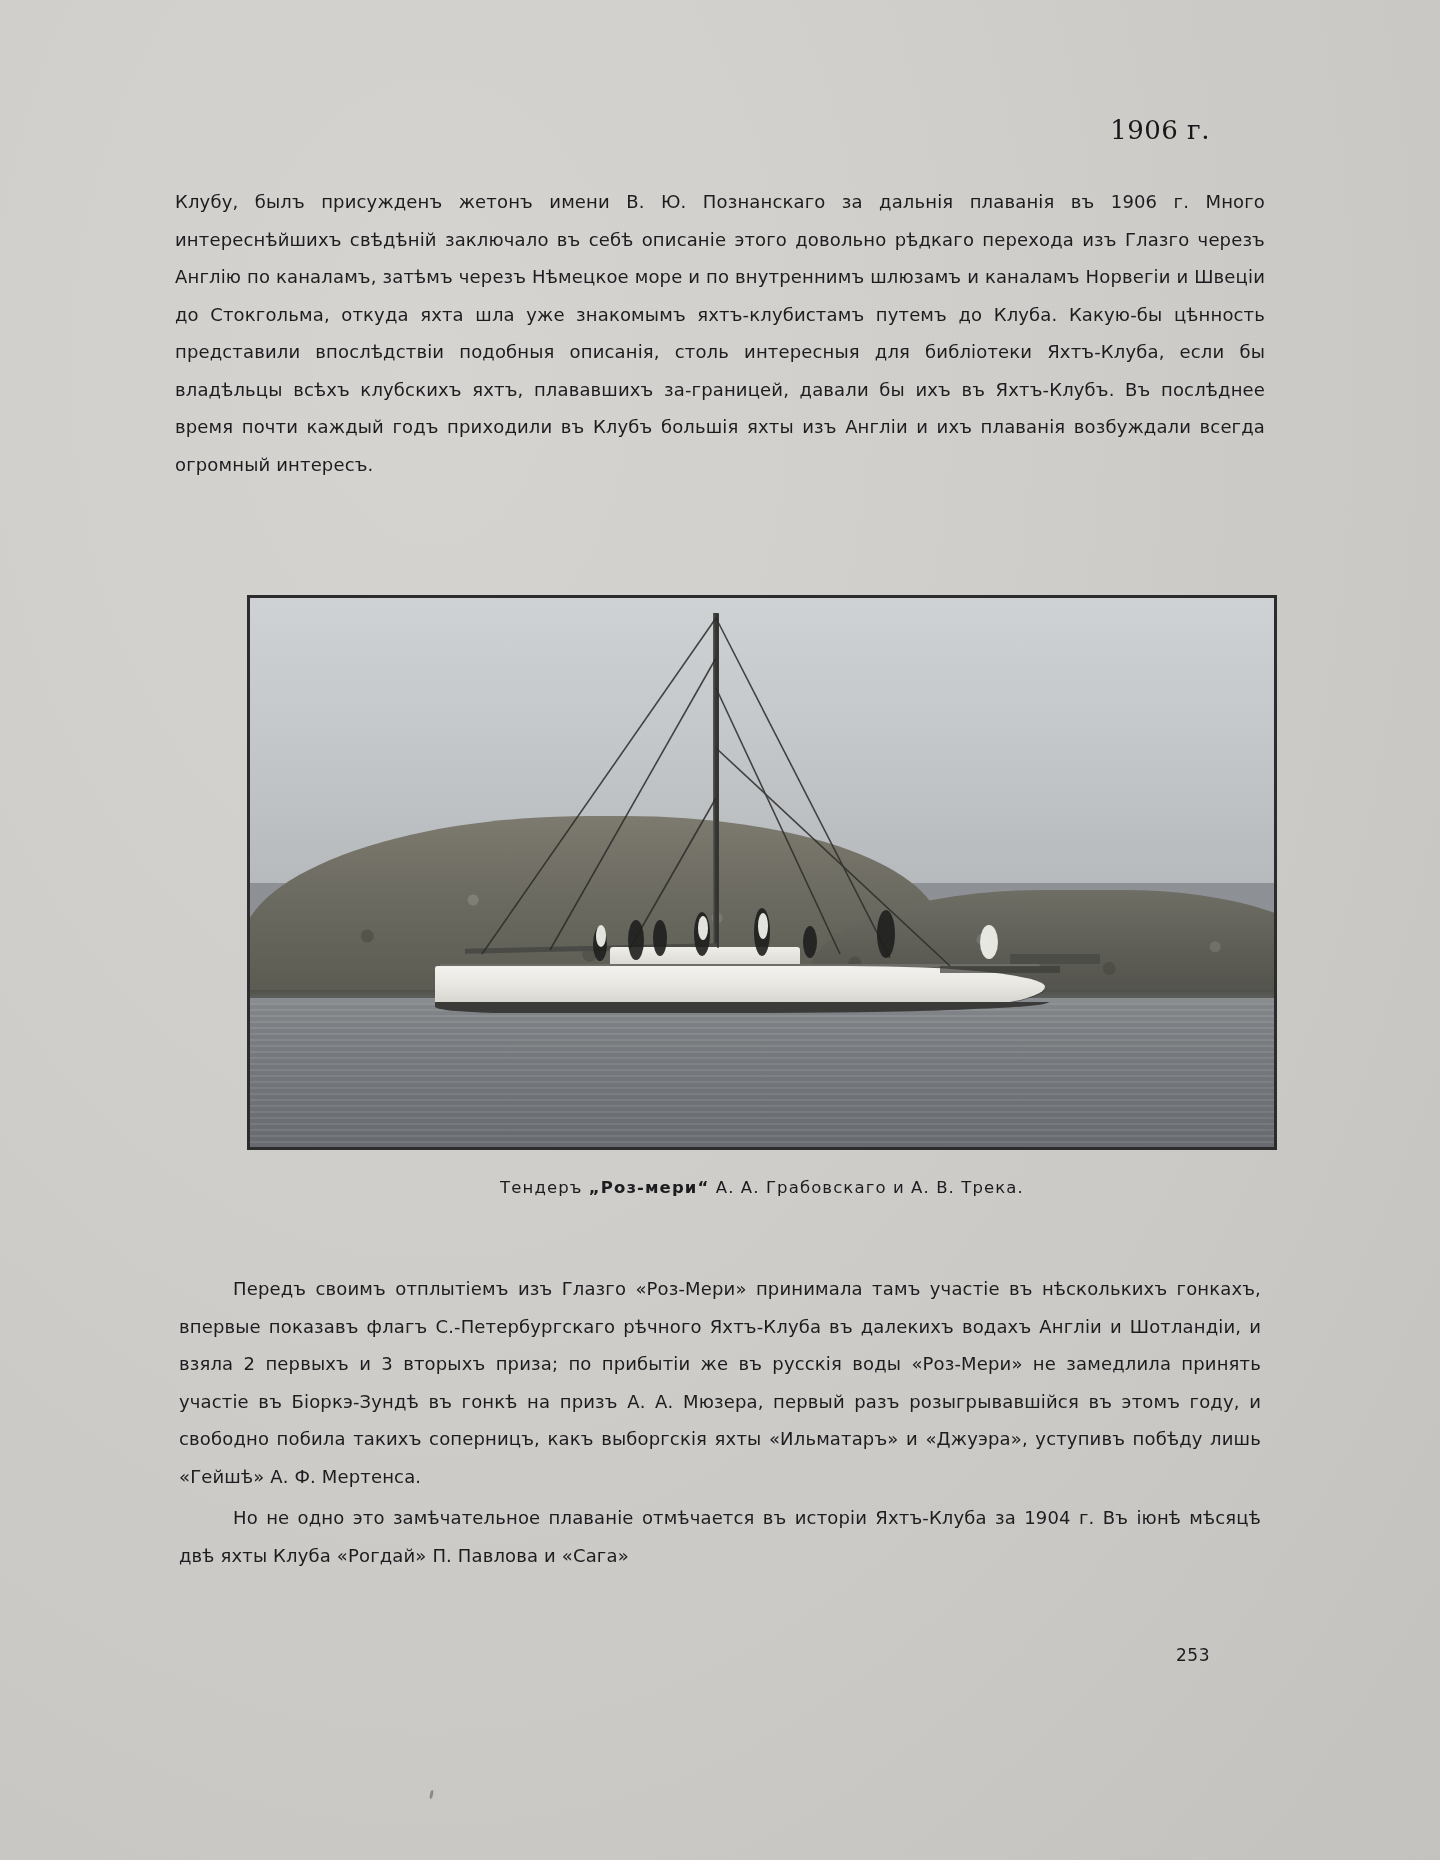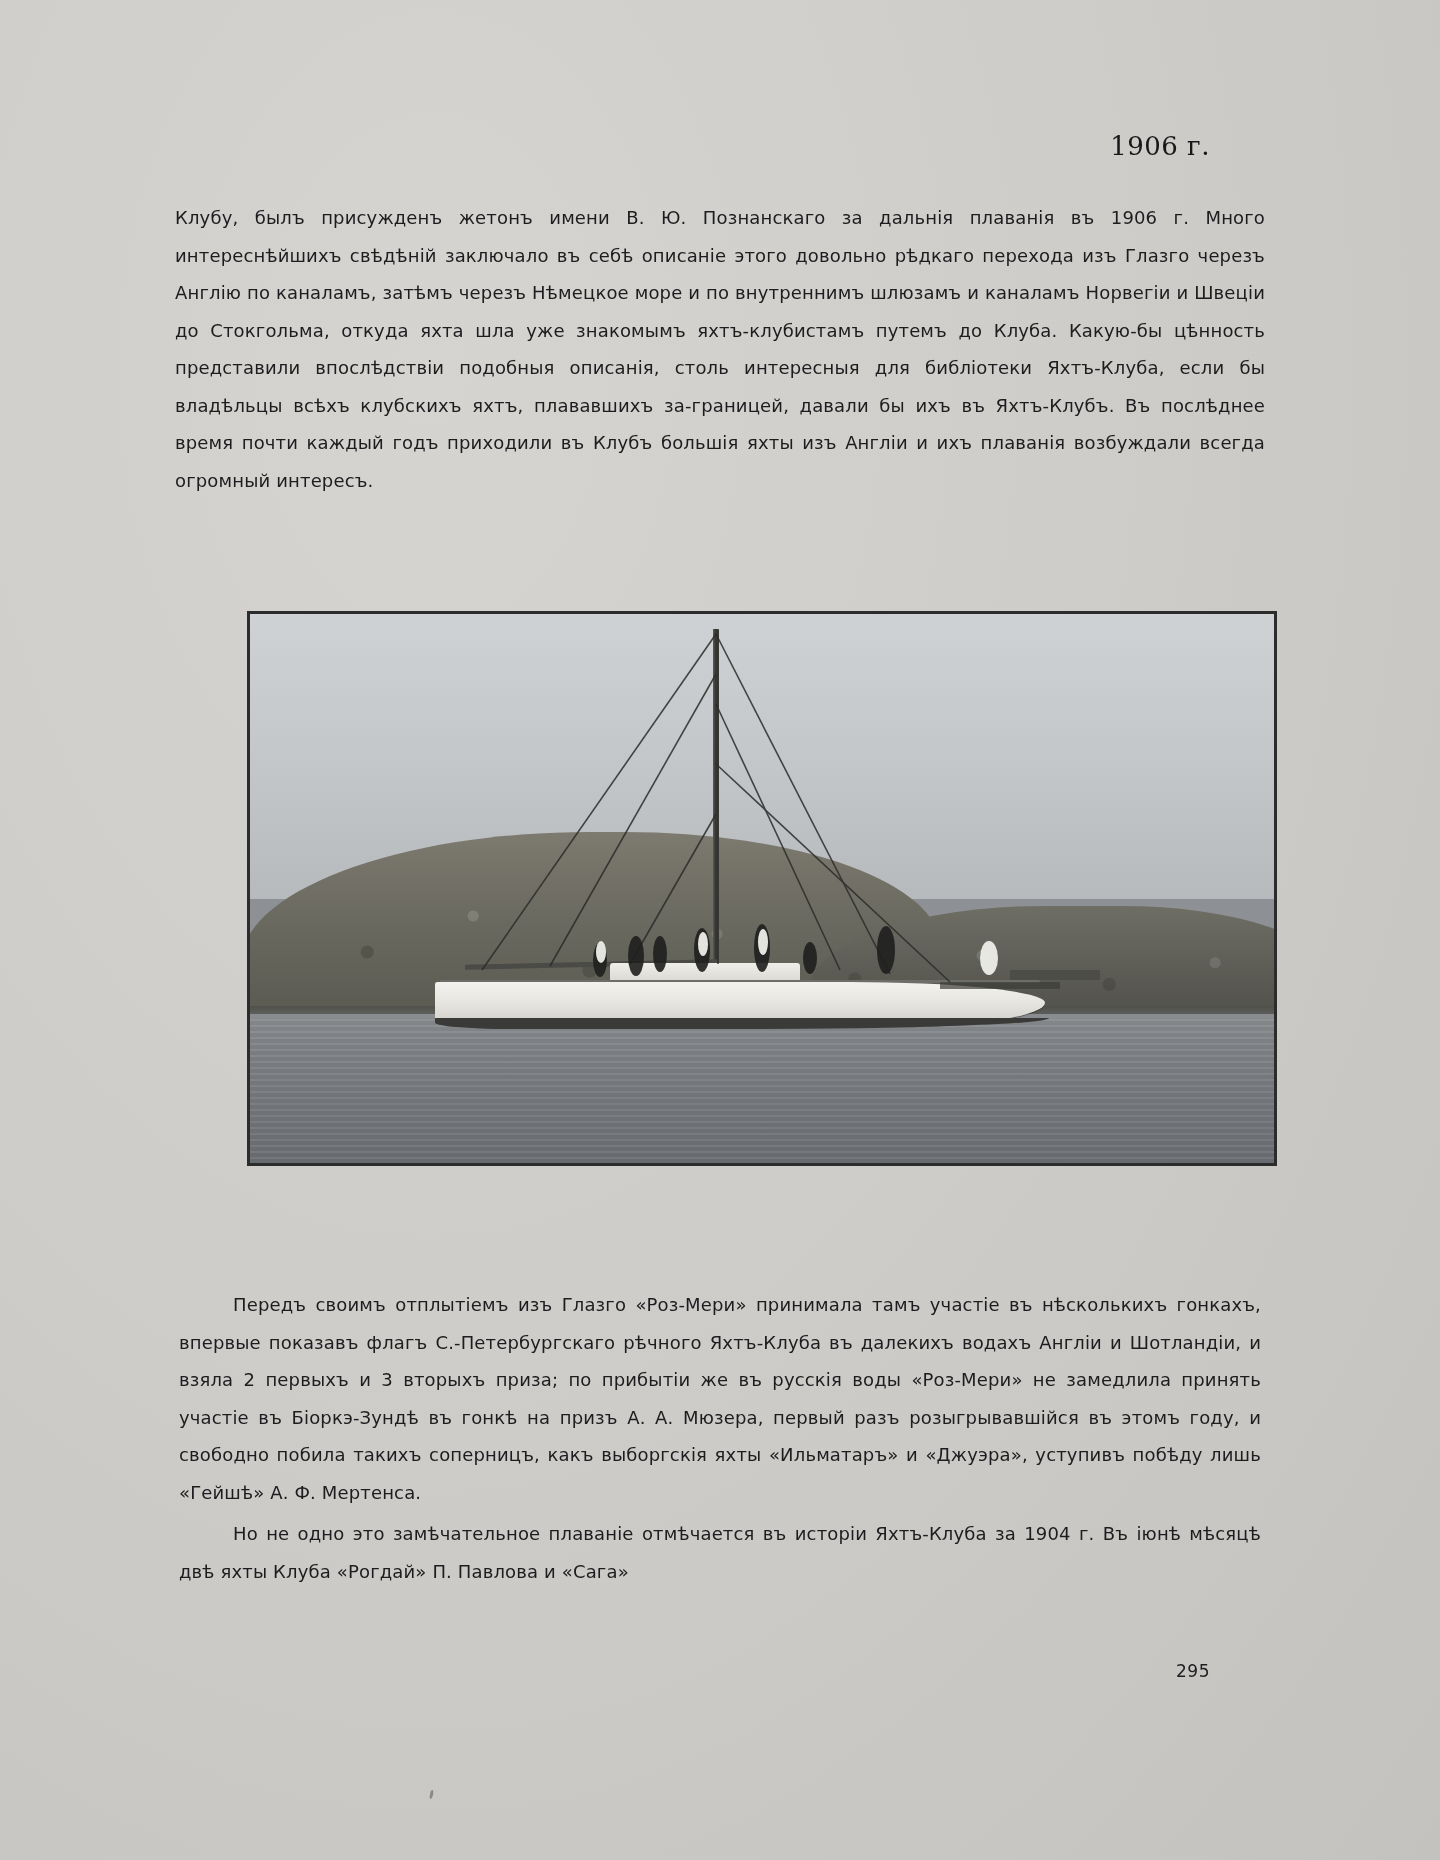--- a/index.html
+++ b/index.html
@@ -28,21 +28,21 @@
     inset: 0;
     opacity: 0.35;
     background-image:
       repeating-linear-gradient(0deg, rgba(0,0,0,0.012) 0px, rgba(0,0,0,0.012) 1px, rgba(255,255,255,0.012) 1px, rgba(255,255,255,0.012) 2px),
       repeating-linear-gradient(90deg, rgba(0,0,0,0.010) 0px, rgba(0,0,0,0.010) 1px, rgba(255,255,255,0.010) 1px, rgba(255,255,255,0.010) 2px);
     pointer-events: none;
   }
   .content {
     position: absolute;
     left: 175px;
-    top: 16px;
+    top: 0;
     width: 1090px;
     height: 1336px;
   }
   .running-head {
     position: absolute;
     top: 115px;
     right: 55px;
     font-family: "DejaVu Serif", serif;
     font-size: 26px;
     letter-spacing: 0.5px;
@@ -298,24 +298,27 @@
           <g fill="#efefe9" opacity="0.95">
             <ellipse cx="351" cy="338" rx="5" ry="11"></ellipse>
             <ellipse cx="453" cy="330" rx="5" ry="12"></ellipse>
             <ellipse cx="513" cy="328" rx="5" ry="13"></ellipse>
             <ellipse cx="739" cy="344" rx="9" ry="17"></ellipse>
           </g>
           <rect x="760" y="356" width="90" height="10" fill="#4a4a45" opacity="0.8"></rect>
           <rect x="690" y="368" width="120" height="7" fill="#3c3c38" opacity="0.7"></rect>
         </svg>
       </div>
+      <figcaption class="caption">
+        <span>Тендеръ </span><b>„Роз-мери“</b><span> А. А. Грабовскаго и А. В. Трека.</span>
+      </figcaption>
     </figure>
 
     <div class="body-text para-2">
       <p>Передъ своимъ отплытіемъ изъ Глазго «Роз-Мери» принимала тамъ участіе въ нѣсколькихъ гонкахъ, впервые показавъ флагъ С.-Петербургскаго рѣчного Яхтъ-Клуба въ далекихъ водахъ Англіи и Шотландіи, и взяла 2 первыхъ и 3 вторыхъ приза; по прибытіи же въ русскія воды «Роз-Мери» не замедлила принять участіе въ Біоркэ-Зундѣ въ гонкѣ на призъ А. А. Мюзера, первый разъ розыгрывавшійся въ этомъ году, и свободно побила такихъ соперницъ, какъ выборгскія яхты «Ильматаръ» и «Джуэра», уступивъ побѣду лишь «Гейшѣ» А. Ф. Мертенса.</p>
       <p>Но не одно это замѣчательное плаваніе отмѣчается въ исторіи Яхтъ-Клуба за 1904 г. Въ іюнѣ мѣсяцѣ двѣ яхты Клуба «Рогдай» П. Павлова и «Сага»</p>
     </div>
 
-    <div class="folio">295</div>
+    <div class="folio">253</div>
   </div>
 
   <div class="speck"></div>
 </div>
 
 </body></html>

